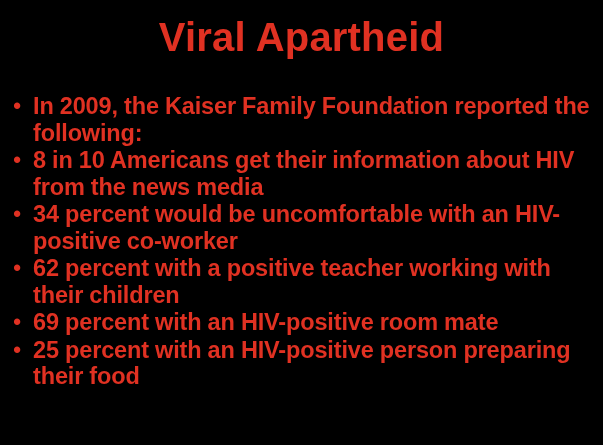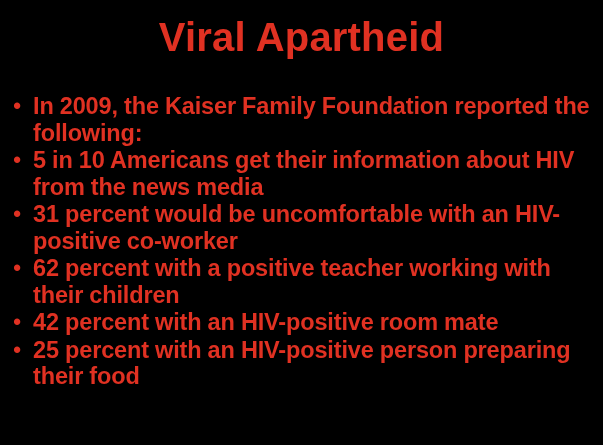--- a/index.html
+++ b/index.html
@@ -79,36 +79,36 @@
 
   <ul class="bullet-list">
 
     <li class="bullet-item">
       <span class="bullet-marker">•</span>
       <span class="bullet-text">In 2009, the Kaiser Family Foundation reported the following:</span>
     </li>
 
     <li class="bullet-item">
       <span class="bullet-marker">•</span>
-      <span class="bullet-text">5 in 10 Americans get their information about HIV from the news media</span>
+      <span class="bullet-text">8 in 10 Americans get their information about HIV from the news media</span>
     </li>
 
     <li class="bullet-item">
       <span class="bullet-marker">•</span>
-      <span class="bullet-text">31 percent would be uncomfortable with an HIV-positive co-worker</span>
+      <span class="bullet-text">34 percent would be uncomfortable with an HIV-positive co-worker</span>
     </li>
 
     <li class="bullet-item">
       <span class="bullet-marker">•</span>
       <span class="bullet-text">62 percent with a positive teacher working with their children</span>
     </li>
 
     <li class="bullet-item">
       <span class="bullet-marker">•</span>
-      <span class="bullet-text">42 percent with an HIV-positive room mate</span>
+      <span class="bullet-text">69 percent with an HIV-positive room mate</span>
     </li>
 
     <li class="bullet-item">
       <span class="bullet-marker">•</span>
       <span class="bullet-text">25 percent with an HIV-positive person preparing their food</span>
     </li>
 
   </ul>
 
 </div>

